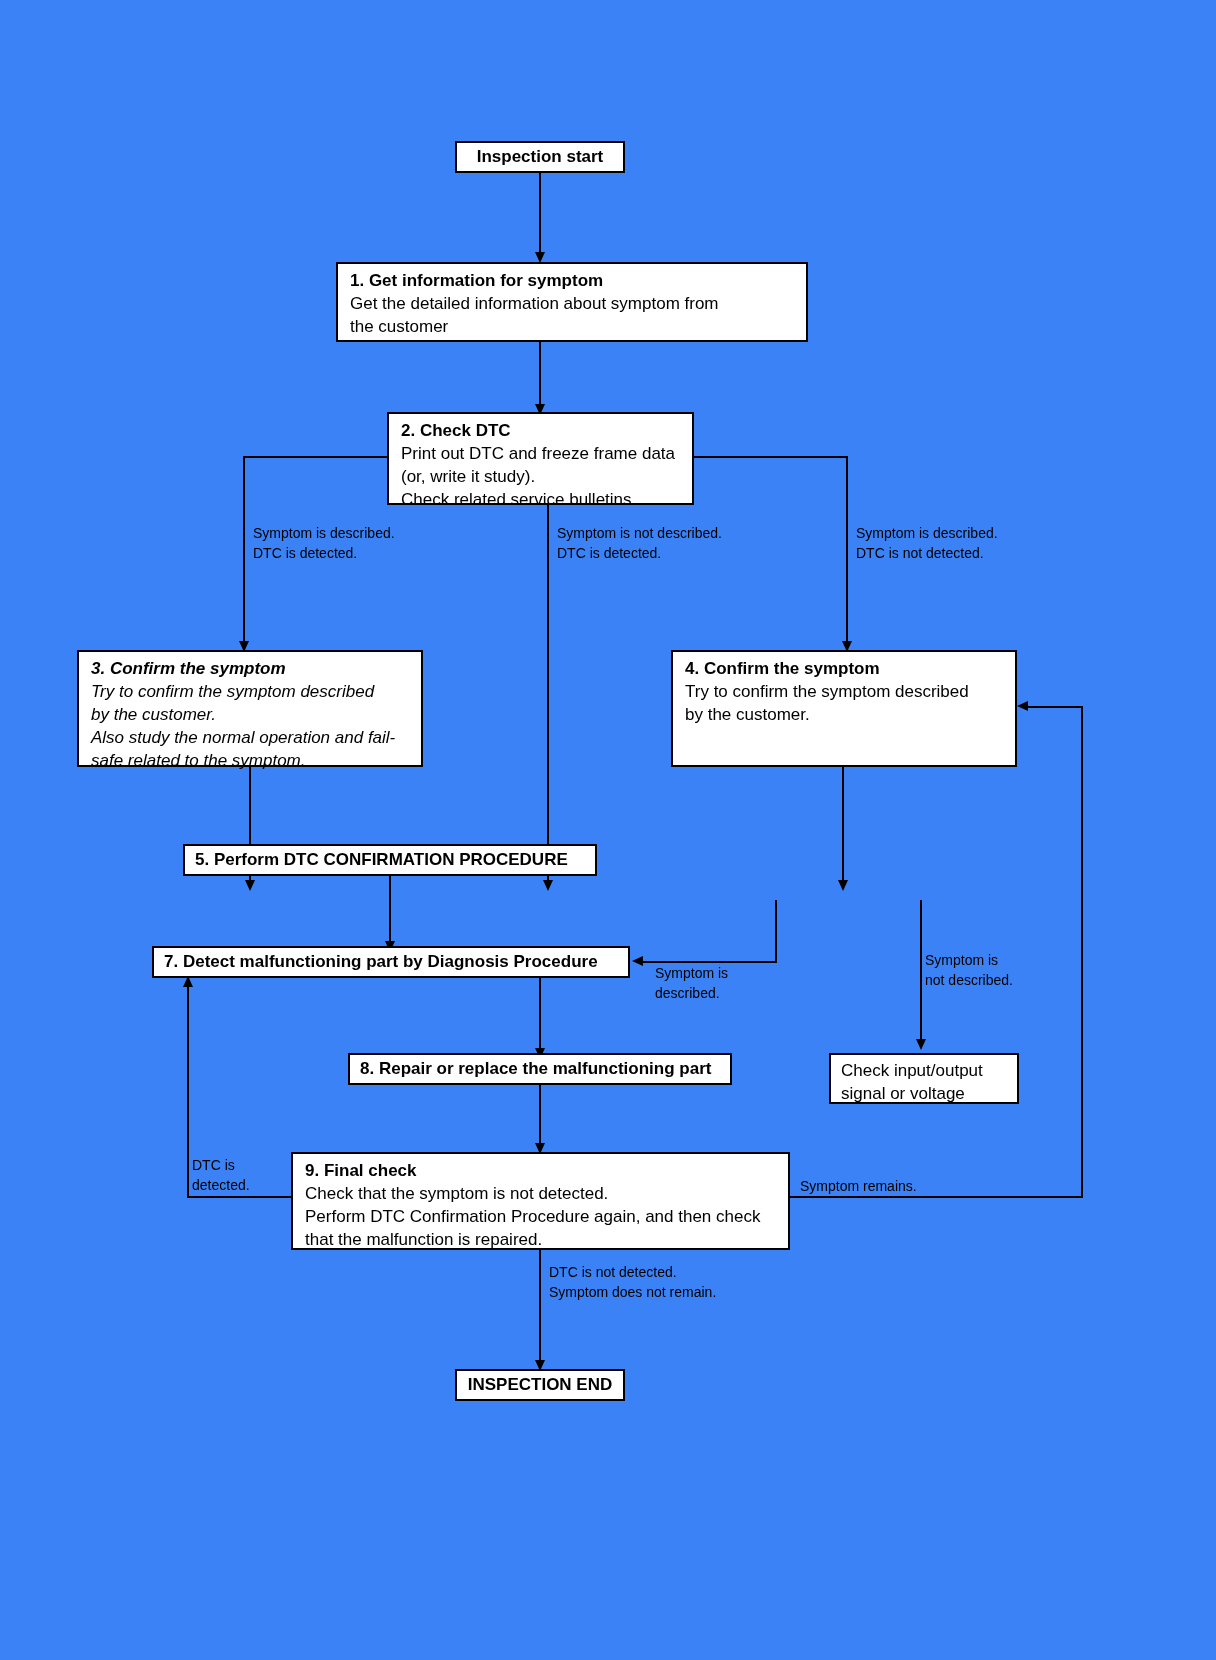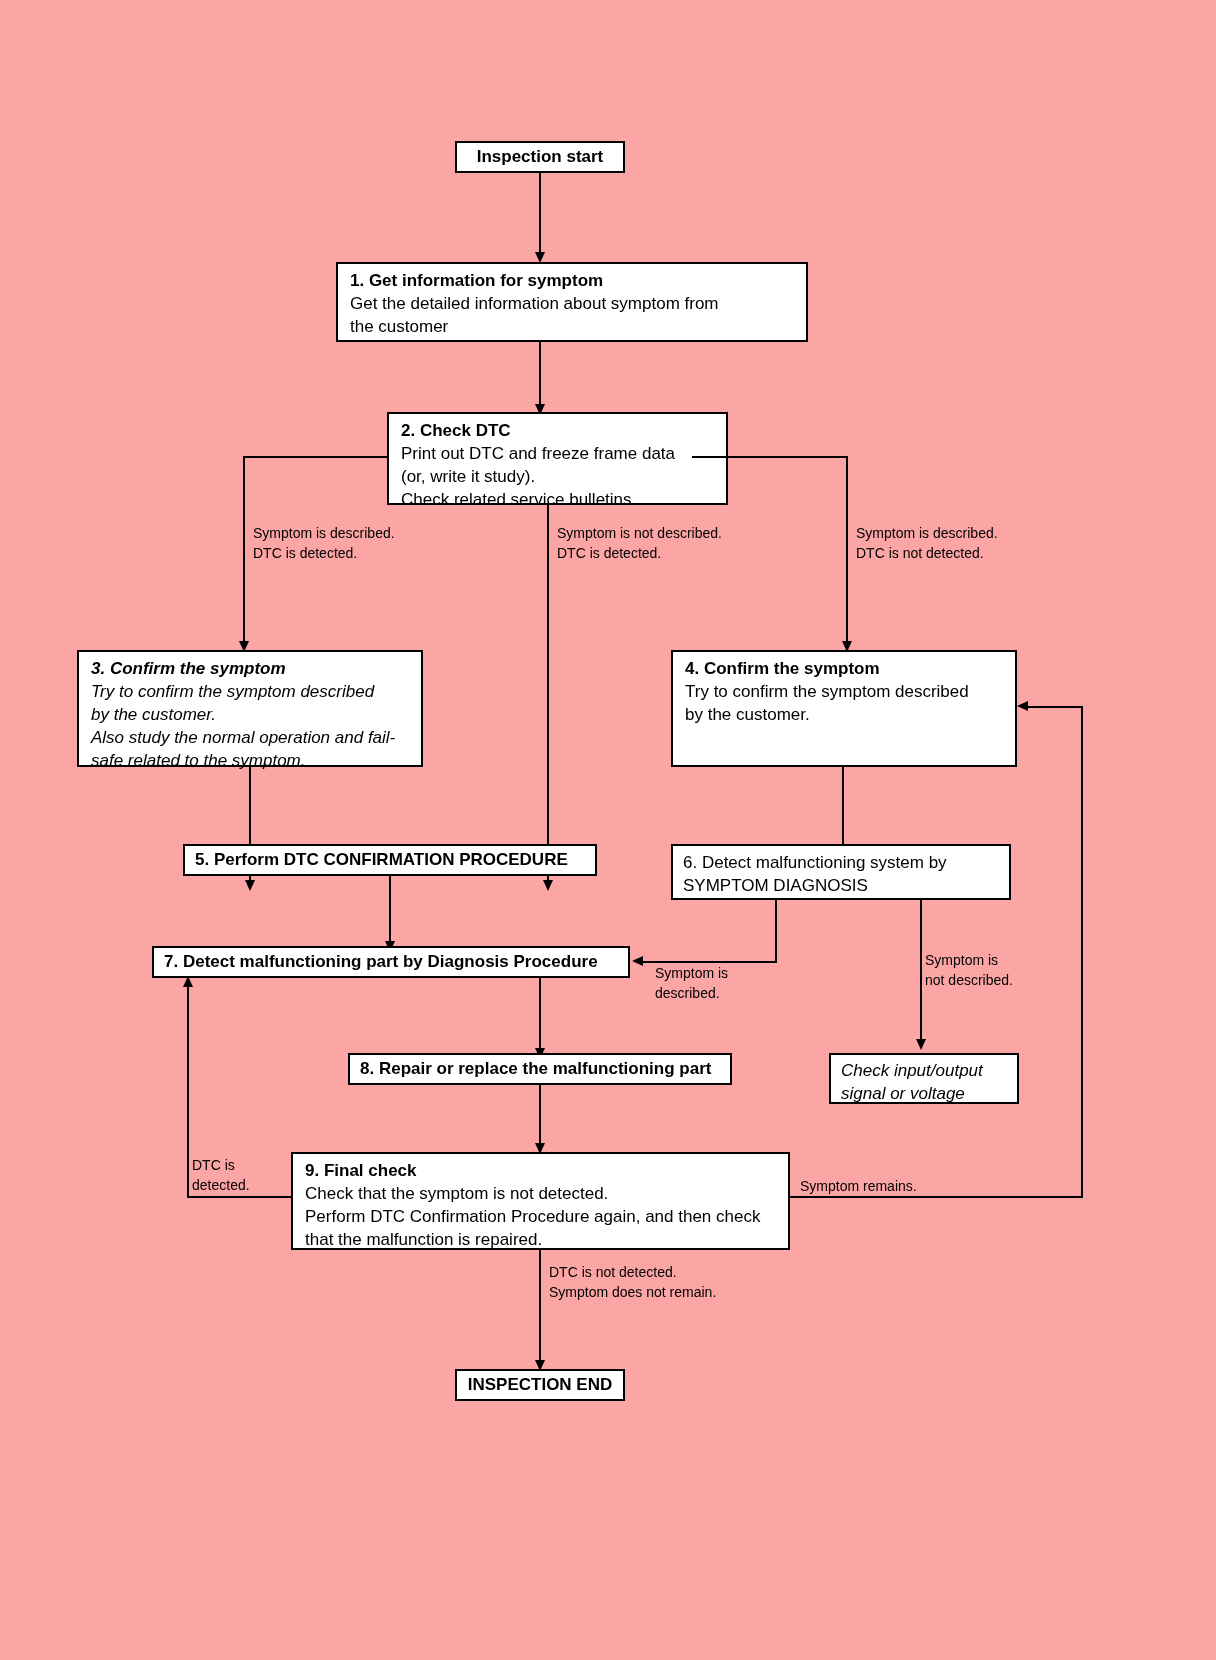--- a/index.html
+++ b/index.html
@@ -8,21 +8,21 @@
     background: #ffffff;
   }
   body {
     font-family: "Liberation Sans", sans-serif;
     color: #000000;
   }
   #page {
     position: relative;
     width: 1216px;
     height: 1660px;
-    background: #fca5a5;
+    background: #3b82f6;
     overflow: hidden;
   }
   .box {
     position: absolute;
     border: 2px solid #000;
     background: #fff;
     box-sizing: border-box;
     padding: 6px 10px 6px 12px;
     font-size: 17px;
     line-height: 1.35;
@@ -100,21 +100,21 @@
 
   <div class="box" style="left:336px; top:262px; width:472px; height:80px;">
     <span class="ttl">1. Get information for symptom</span>
     <span class="ln">Get the detailed information about symptom from</span>
     <span class="ln">the customer</span>
   </div>
 
   <div class="vline" style="left:539px; top:342px; height:68px;"></div>
   <div class="arrow-d" style="left:535px; top:404px;"></div>
 
-  <div class="box" style="left:387px; top:412px; width:341px; height:93px;">
+  <div class="box" style="left:387px; top:412px; width:307px; height:93px;">
     <span class="ttl">2. Check DTC</span>
     <span class="ln">Print out DTC and freeze frame data</span>
     <span class="ln">(or, write it study).</span>
     <span class="ln">Check related service bulletins.</span>
   </div>
 
   <div class="hline" style="left:243px; top:456px; width:146px;"></div>
   <div class="vline" style="left:243px; top:456px; height:192px;"></div>
   <div class="arrow-d" style="left:239px; top:641px;"></div>
 
@@ -149,24 +149,20 @@
   <div class="vline" style="left:249px; top:767px; height:122px;"></div>
   <div class="arrow-d" style="left:245px; top:880px;"></div>
 
   <div class="vline" style="left:842px; top:767px; height:122px;"></div>
   <div class="arrow-d" style="left:838px; top:880px;"></div>
 
   <div class="box allbold center-v" style="left:183px; top:844px; width:414px; height:32px; padding:0 0 0 10px;">
     <span>5. Perform DTC CONFIRMATION PROCEDURE</span>
   </div>
 
-  <div class="box allbold" style="left:671px; top:844px; width:340px; height:56px; padding:6px 0 0 10px;">
-    <span class="ln">6. Detect malfunctioning system by</span>
-    <span class="ln">SYMPTOM DIAGNOSIS</span>
-  </div>
 
   <div class="vline" style="left:389px; top:876px; height:72px;"></div>
   <div class="arrow-d" style="left:385px; top:941px;"></div>
 
   <div class="vline" style="left:775px; top:900px; height:63px;"></div>
   <div class="hline" style="left:643px; top:961px; width:134px;"></div>
   <div class="arrow-l" style="left:632px; top:956px;"></div>
 
   <div class="vline" style="left:920px; top:900px; height:146px;"></div>
   <div class="arrow-d" style="left:916px; top:1039px;"></div>
@@ -180,21 +176,21 @@
     <span>7. Detect malfunctioning part by Diagnosis Procedure</span>
   </div>
 
   <div class="vline" style="left:539px; top:978px; height:77px;"></div>
   <div class="arrow-d" style="left:535px; top:1048px;"></div>
 
   <div class="box allbold center-v" style="left:348px; top:1053px; width:384px; height:32px; padding:0 0 0 10px;">
     <span>8. Repair or replace the malfunctioning part</span>
   </div>
 
-  <div class="box allbold" style="left:829px; top:1053px; width:190px; height:51px; padding:5px 0 0 10px;font-style:italic;">
+  <div class="box allbold" style="left:829px; top:1053px; width:190px; height:51px; padding:5px 0 0 10px;">
     <span class="ln">Check input/output</span>
     <span class="ln">signal or voltage</span>
   </div>
 
   <div class="vline" style="left:539px; top:1085px; height:65px;"></div>
   <div class="arrow-d" style="left:535px; top:1143px;"></div>
 
   <div class="box" style="left:291px; top:1152px; width:499px; height:98px;">
     <span class="ttl">9. Final check</span>
     <span class="ln">Check that the symptom is not detected.</span>

